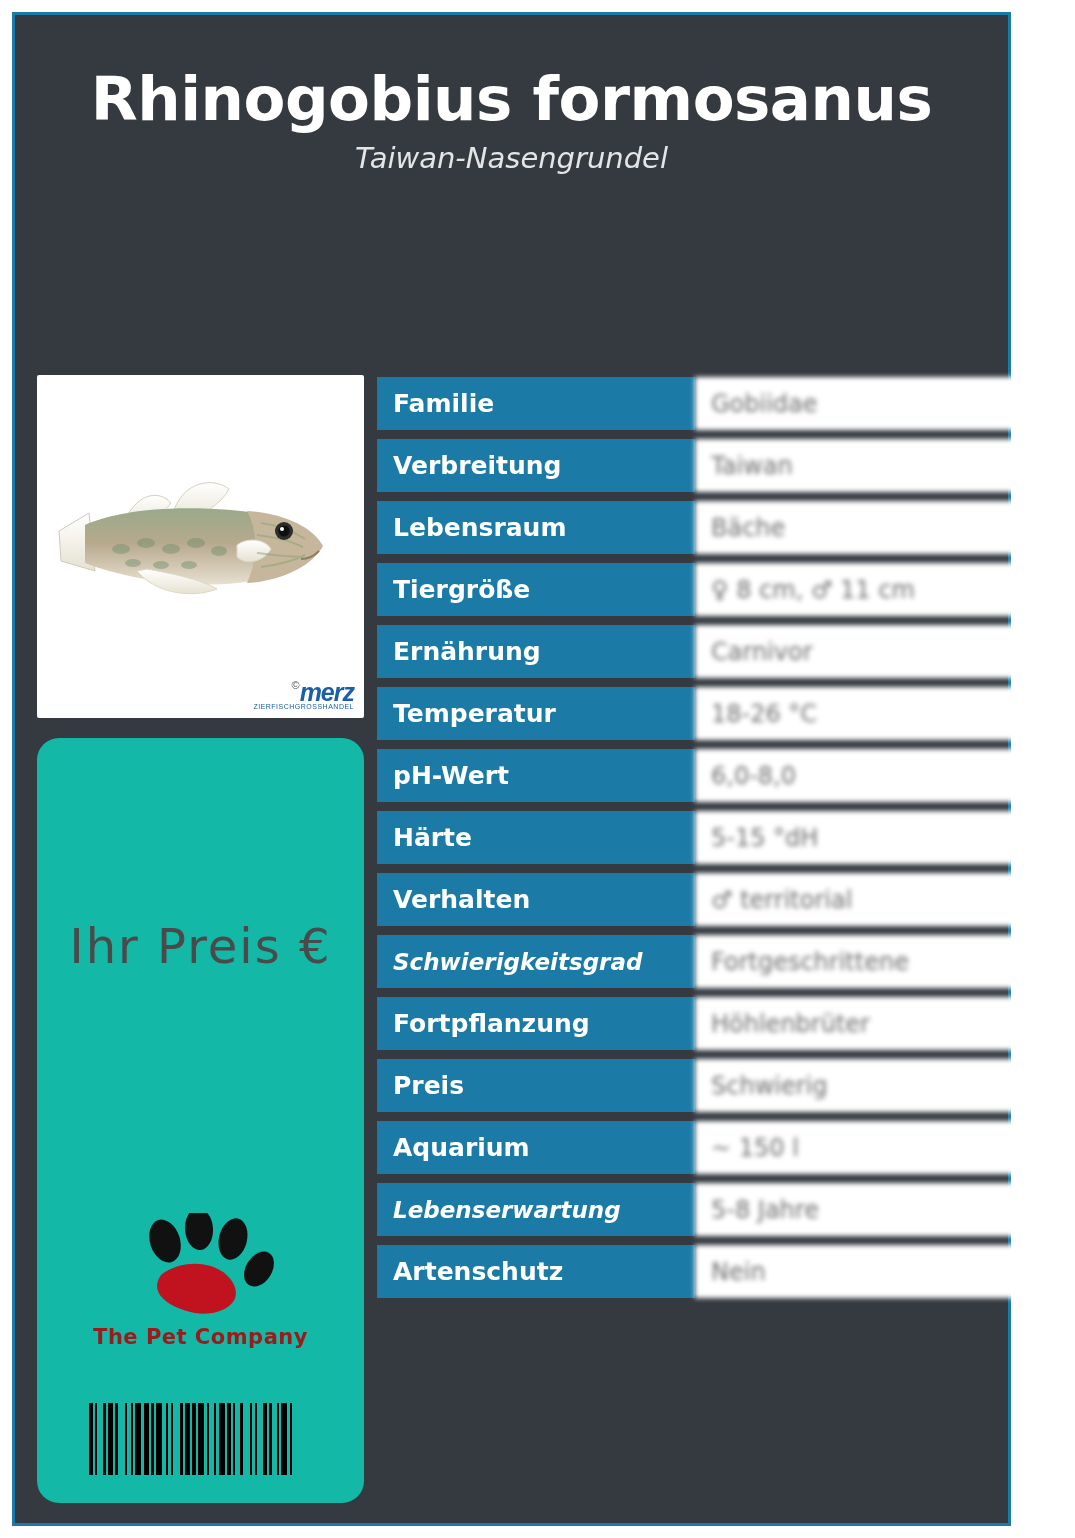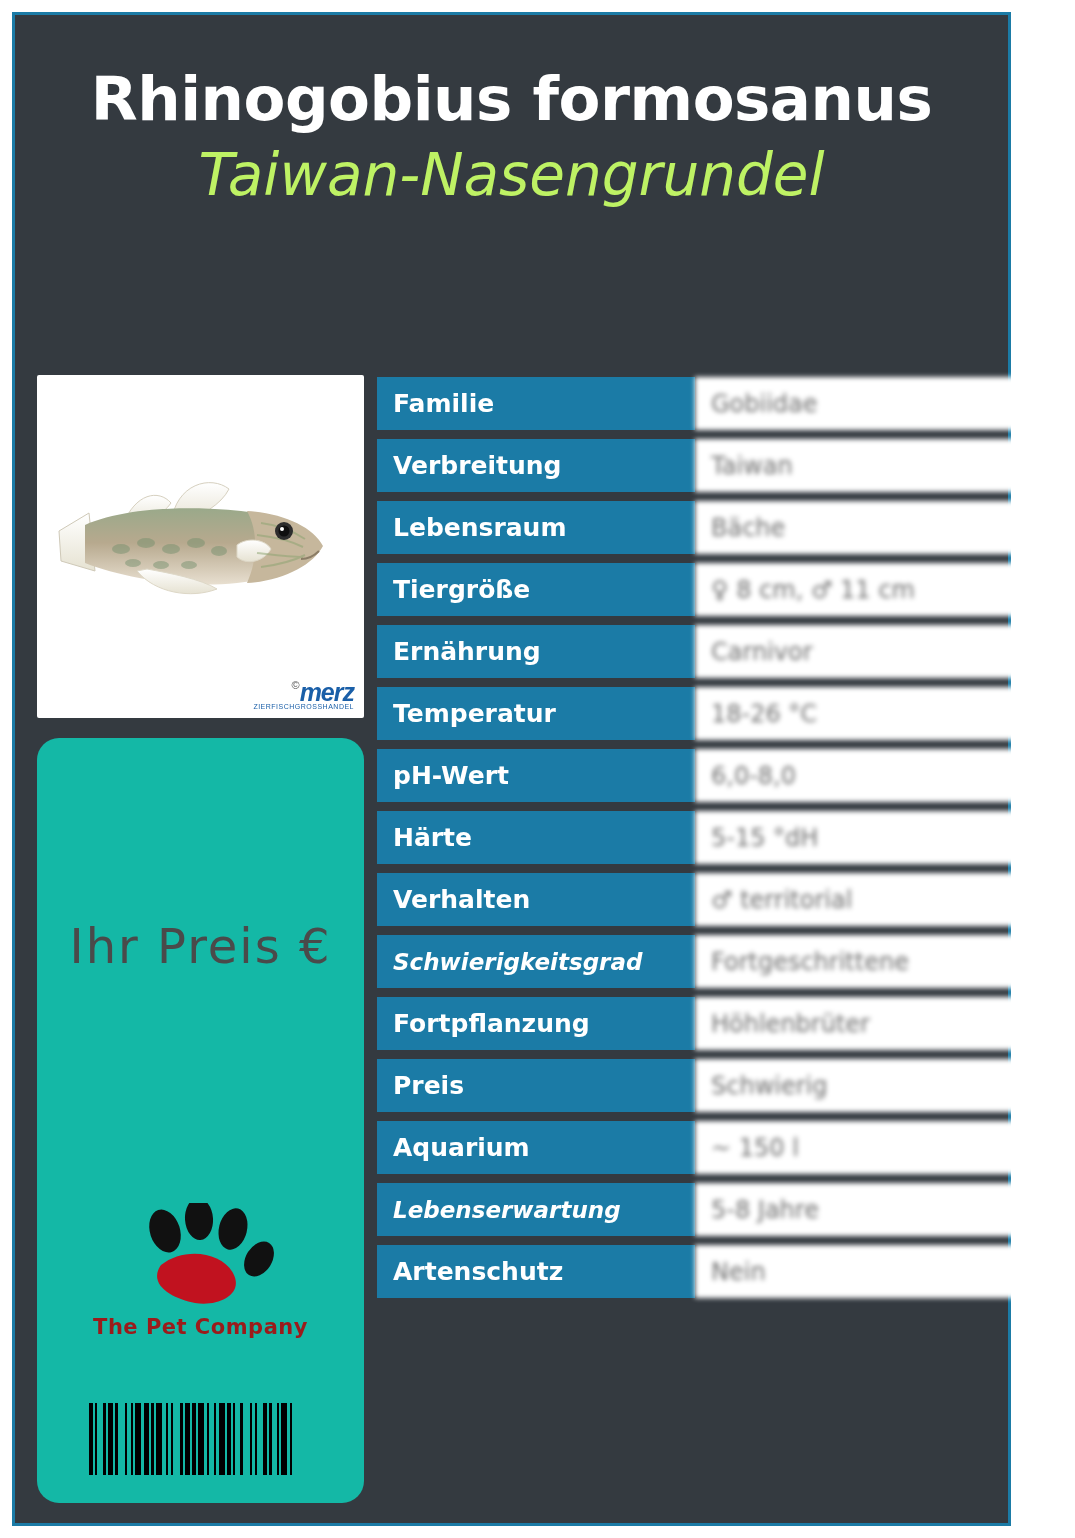--- a/index.html
+++ b/index.html
@@ -37,22 +37,22 @@
   #species-name {
     color: #ffffff;
     font-size: 61px;
     font-weight: bold;
     letter-spacing: -0.5px;
     line-height: 1.05;
     margin: 0;
     font-family: "DejaVu Sans", sans-serif;
   }
   #common-name {
-    color: #bef264;
-    font-size: 58px;
+    color: #e5e5e5;
+    font-size: 29px;
     font-style: italic;
     font-weight: normal;
     margin: 10px 0 0 0;
     font-family: "DejaVu Sans", sans-serif;
   }
 
   
   #photo-box {
     position: absolute;
     left: 22px;
@@ -113,21 +113,21 @@
     text-align: center;
     font-size: 48px;
     color: #4a4a4a;
     font-family: "DejaVu Sans", sans-serif;
     letter-spacing: 2px;
   }
 
   #logo-wrap {
     position: absolute;
     left: 0;
-    top: 465px;
+    top: 475px;
     width: 100%;
     text-align: center;
   }
   #paw-logo { display: block; margin: 0 auto; }
   #company-name {
     font-size: 21px;
     font-weight: bold;
     color: #9b1b1b;
     letter-spacing: 0.5px;
     margin-top: 2px;

